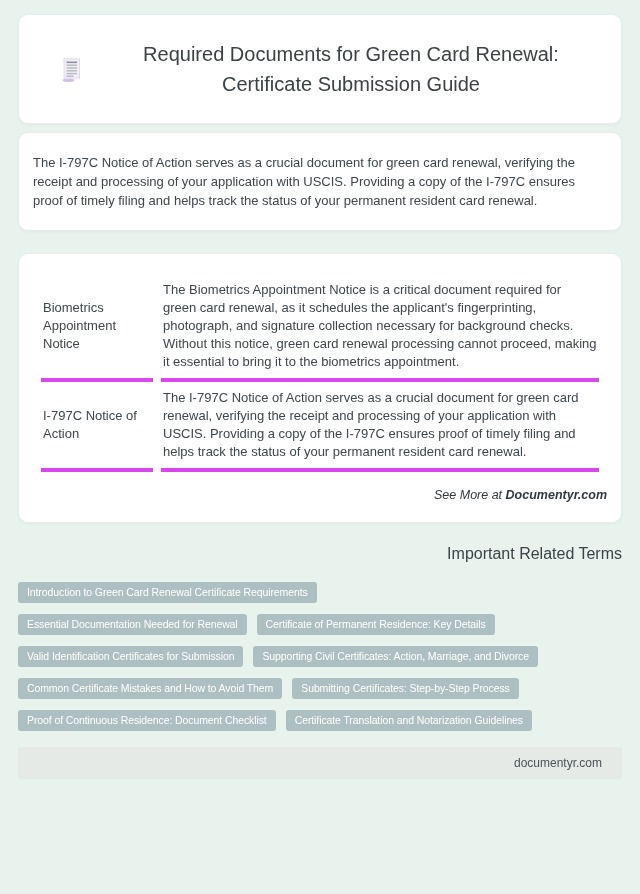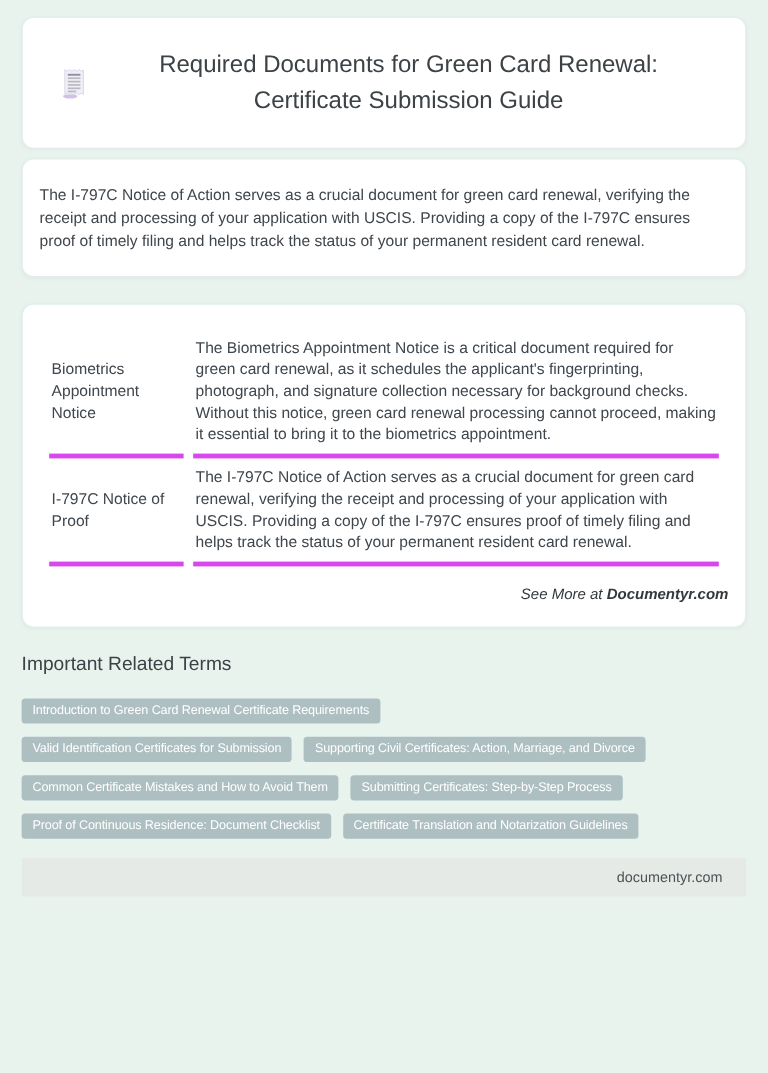--- a/index.html
+++ b/index.html
@@ -19,21 +19,21 @@
     border-radius: 10px;
     box-shadow: 0 1px 3px rgba(60, 80, 90, 0.05);
   }
 
   
   .title-card {
     padding: 24px 20px;
     margin-bottom: 8px;
     display: flex;
     align-items: center;
-    justify-content: center;
+    justify-content: flex-end;
     gap: 18px;
     min-height: 110px;
   }
   .doc-icon svg { display: block; }
   h1.page-title {
     font-size: 20px;
     line-height: 30px;
     font-weight: 400;
     color: #3c4245;
     text-align: center;
@@ -72,21 +72,21 @@
     text-align: right;
     font-style: italic;
     font-size: 12.5px;
     margin-top: 16px;
     color: #33383c;
   }
   .see-more strong { font-weight: 700; }
 
   
   h2.related-heading {
-    text-align: left;
+    text-align: right;
     font-size: 16px;
     font-weight: 400;
     color: #3c4245;
     margin: 22px 0 19px;
   }
   .tags { }
   .tag-row { display: flex; gap: 10px; margin-bottom: 11px; text-align: right; }
   .tag {
     display: inline-block;
     background: #adbfc1;
@@ -140,36 +140,40 @@
   </section>
 
   <section class="card table-card">
     <table class="doc-table">
       <tbody>
         <tr>
           <td class="term-cell">Biometrics Appointment Notice</td>
           <td class="desc-cell">The Biometrics Appointment Notice is a critical document required for green card renewal, as it schedules the applicant's fingerprinting, photograph, and signature collection necessary for background checks. Without this notice, green card renewal processing cannot proceed, making it essential to bring it to the biometrics appointment.</td>
         </tr>
         <tr>
-          <td class="term-cell">I-797C Notice of Proof</td>
+          <td class="term-cell">I-797C Notice of Action</td>
           <td class="desc-cell">The I-797C Notice of Action serves as a crucial document for green card renewal, verifying the receipt and processing of your application with USCIS. Providing a copy of the I-797C ensures proof of timely filing and helps track the status of your permanent resident card renewal.</td>
         </tr>
       </tbody>
     </table>
     <p class="see-more">
       <span>See More at</span>
       <strong>Documentyr.com</strong>
     </p>
   </section>
 
   <h2 class="related-heading">Important Related Terms</h2>
 
   <div class="tags">
     <div class="tag-row">
       <span class="tag">Introduction to Green Card Renewal Certificate Requirements</span>
+    </div>
+    <div class="tag-row">
+      <span class="tag">Essential Documentation Needed for Renewal</span>
+      <span class="tag">Certificate of Permanent Residence: Key Details</span>
     </div>
     <div class="tag-row">
       <span class="tag">Valid Identification Certificates for Submission</span>
       <span class="tag">Supporting Civil Certificates: Action, Marriage, and Divorce</span>
     </div>
     <div class="tag-row">
       <span class="tag">Common Certificate Mistakes and How to Avoid Them</span>
       <span class="tag">Submitting Certificates: Step-by-Step Process</span>
     </div>
     <div class="tag-row">

